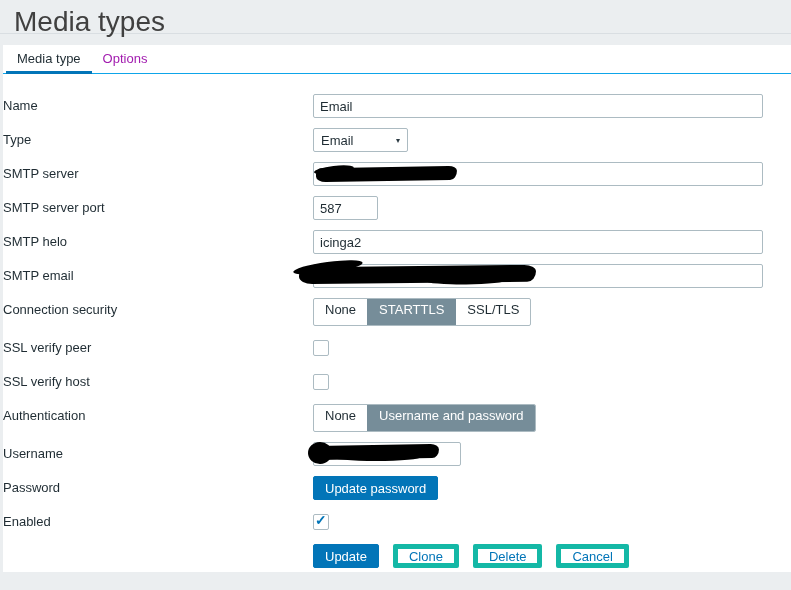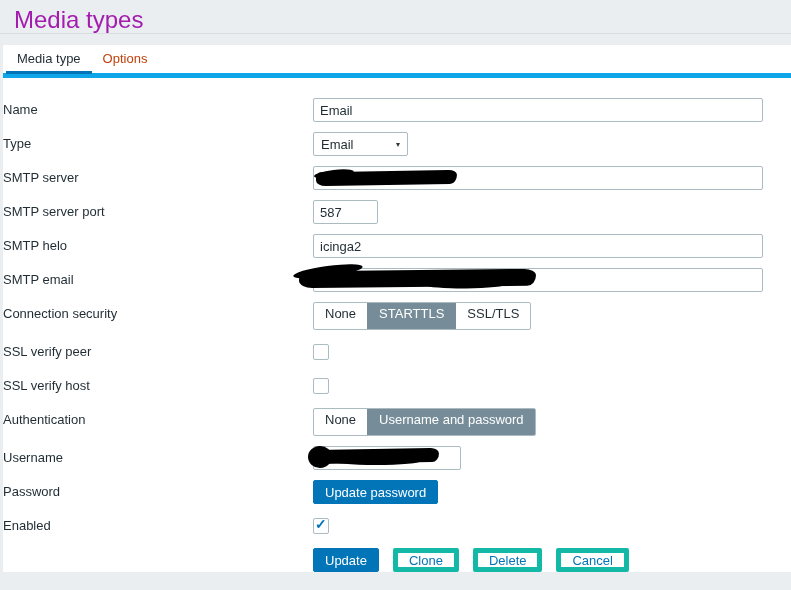--- a/index.html
+++ b/index.html
@@ -5,26 +5,26 @@
   * { margin:0; padding:0; box-sizing:border-box; }
   html,body { width:791px; height:590px; }
   body {
     background:#ebeef0;
     font-family:"Liberation Sans", sans-serif;
     font-size:13px;
     color:#1f2c33;
     overflow:hidden;
   }
   .page-header { height:34px; border-bottom:1px solid #d9dee2; padding:6px 0 0 14px; }
-  .page-title { font-size:24px; font-weight:400; color:#a21caf; }
+  .page-title { font-size:28px; font-weight:400; color:#404040; }
   .content { margin:11px 0 0 3px; width:788px; height:527px; background:#fff; }
-  .tabbar { display:flex; border-bottom:5px solid #0ea5e9; padding-left:3px; }
+  .tabbar { display:flex; border-bottom:1px solid #0ea5e9; padding-left:3px; }
   .tab { padding:6px 11px 4px; line-height:16px; border-bottom:3px solid transparent; margin-bottom:-1px; cursor:pointer; }
   .tab.active { color:#1f2c33; border-bottom-color:#0275b8; }
-  .tab.link { color:#c2410c; }
+  .tab.link { color:#a21caf; }
   .form { padding-top:20px; }
   .row { display:flex; min-height:24px; margin-bottom:10px; align-items:flex-start; }
   .label-cell { width:310px; flex-shrink:0; text-align:left; padding-right:13px; line-height:24px; }
   .field-cell { position:relative; display:flex; align-items:flex-start; }
   input.text {
     height:24px; border:1px solid #acbbc2; border-radius:2px; padding:0 6px;
     font:13px "Liberation Sans", sans-serif; color:#1f2c33; background:#fff; outline:none;
   }
   .w-full { width:450px; }
   .w-port { width:65px; text-align:left; }

